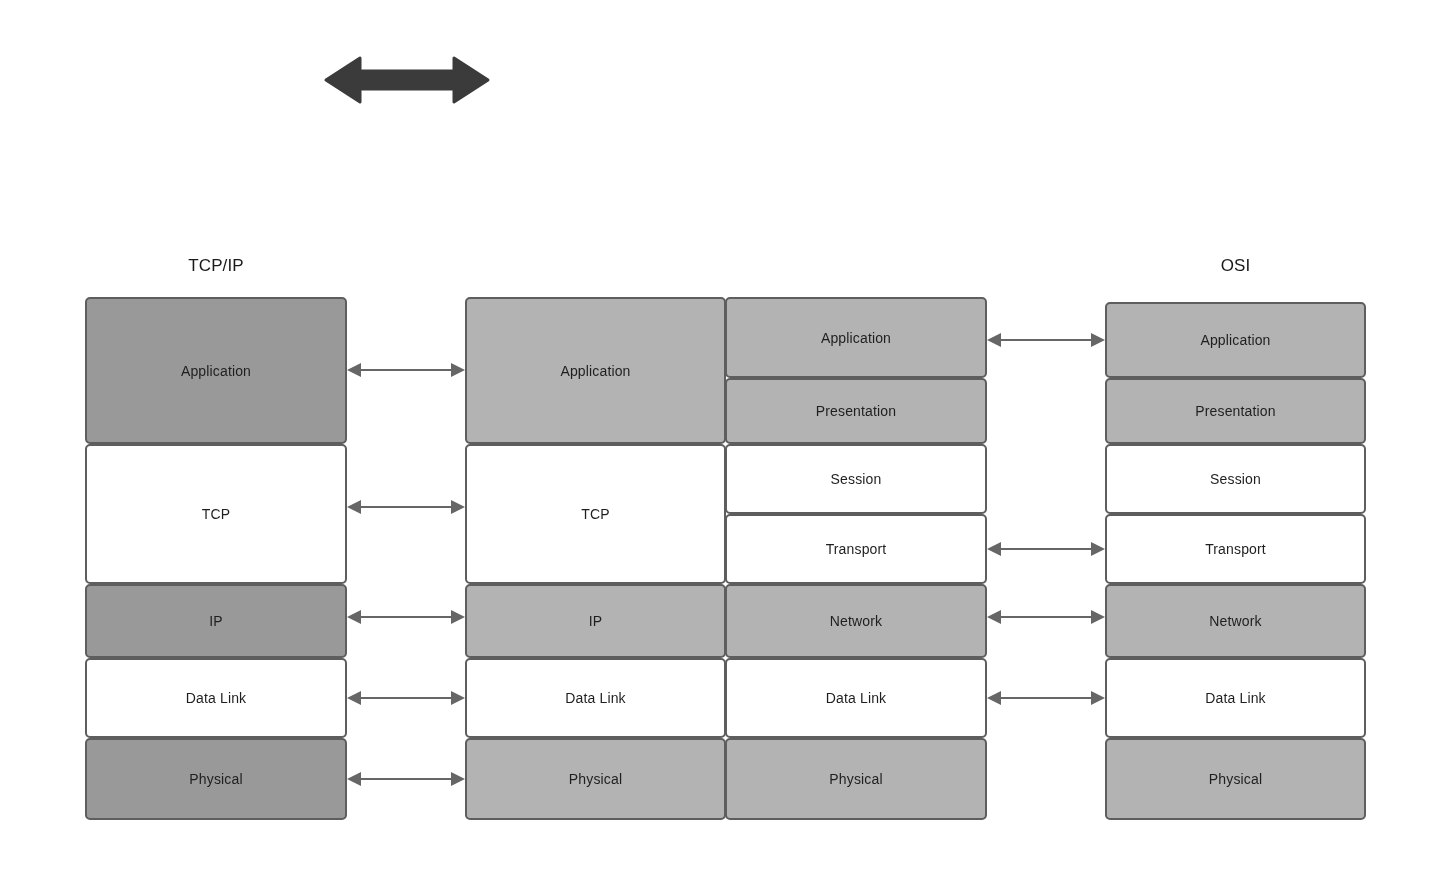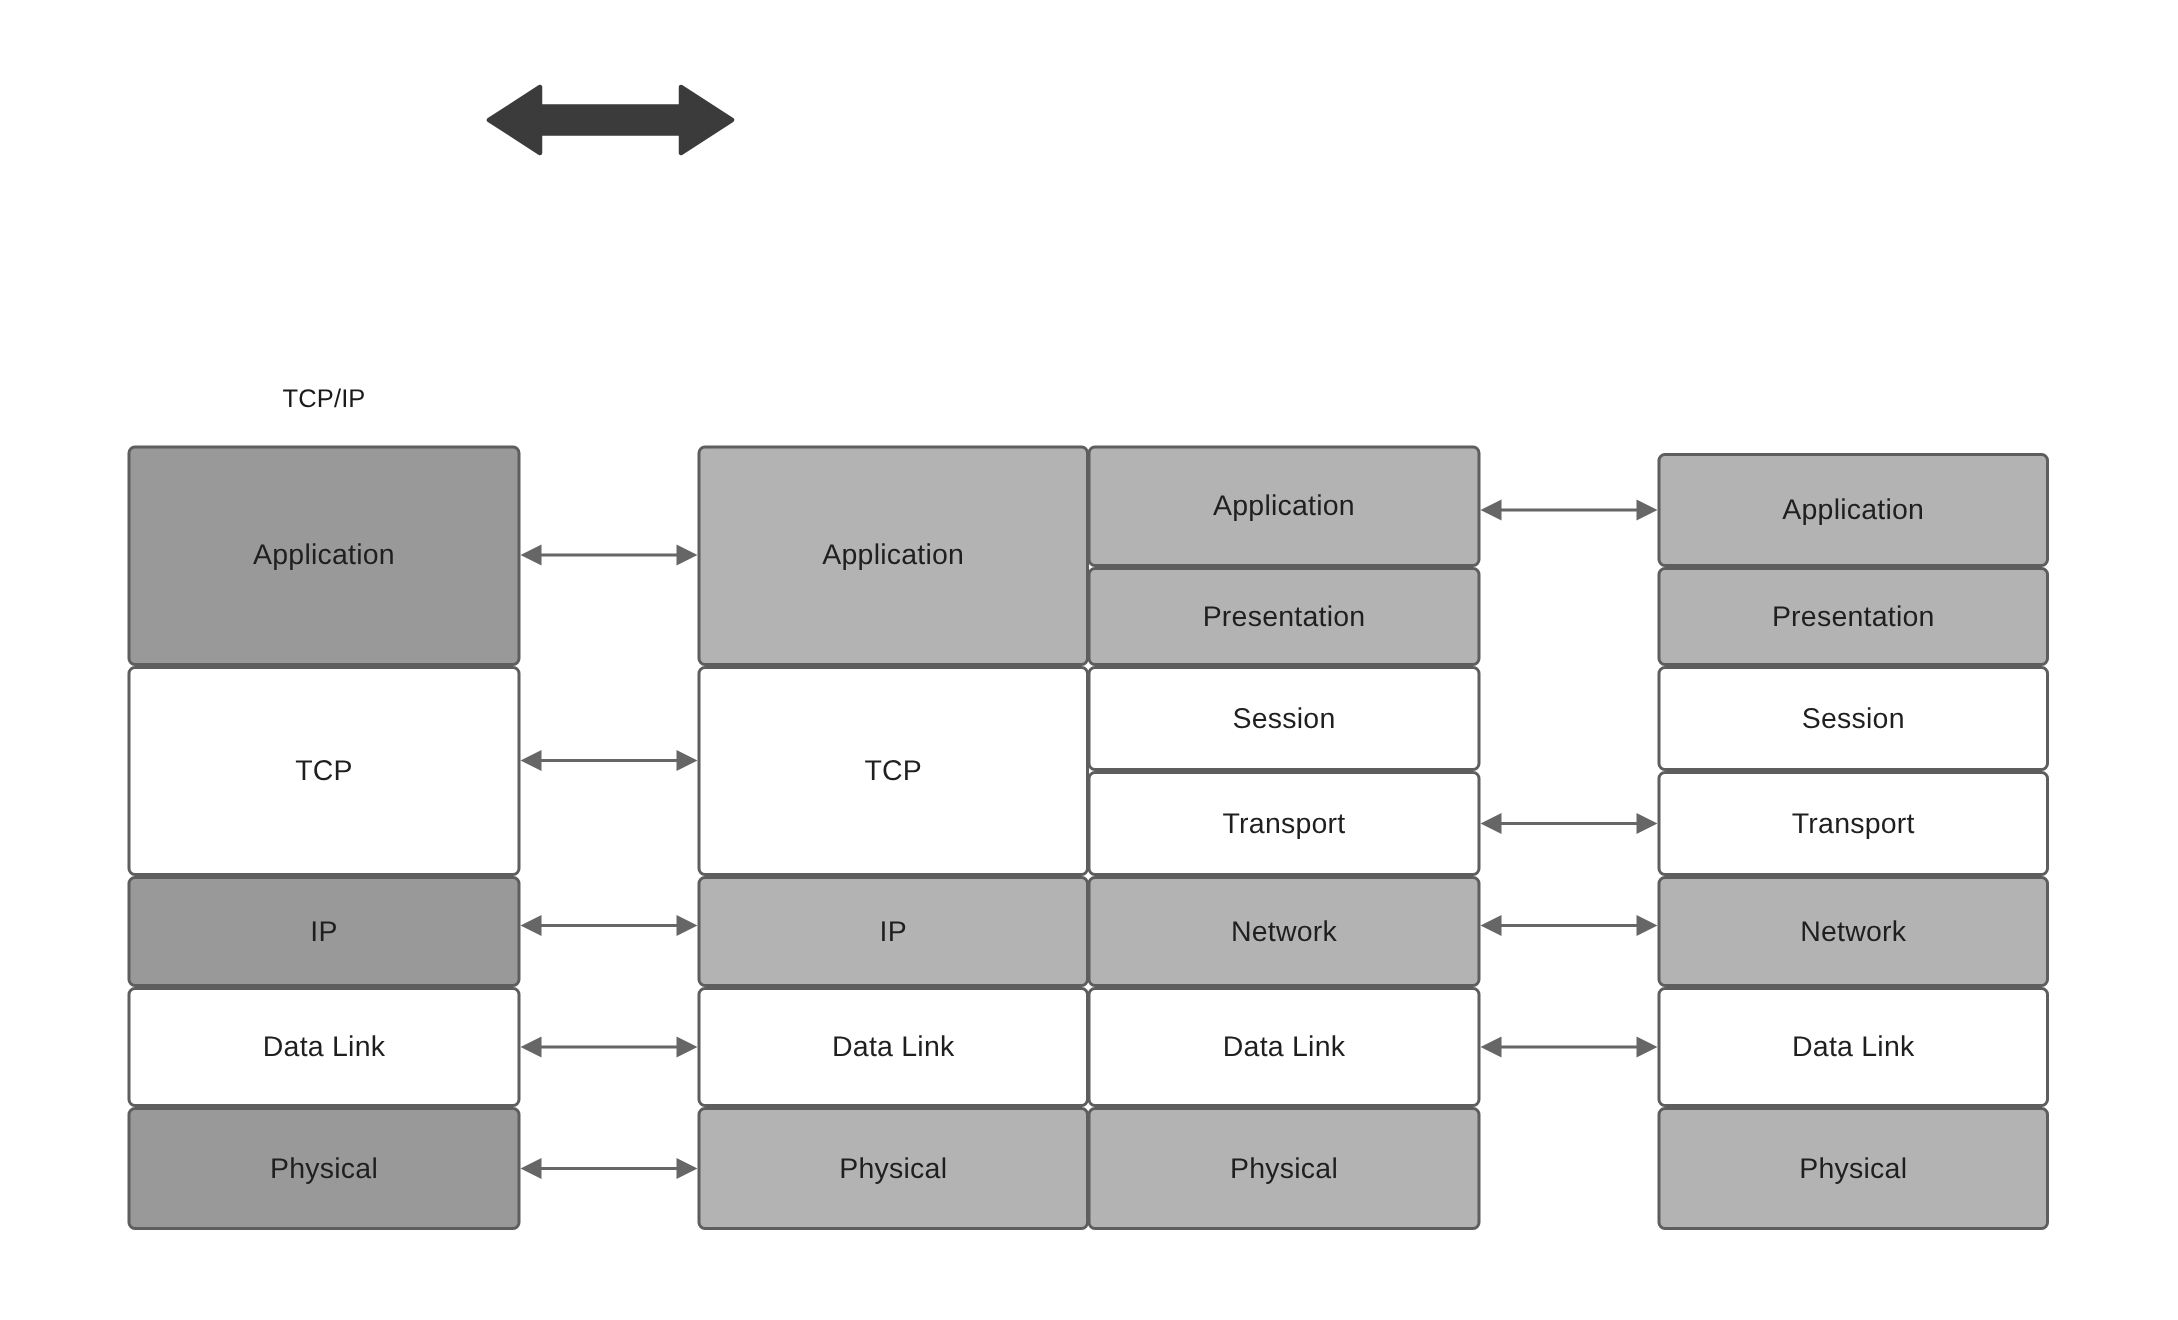--- a/index.html
+++ b/index.html
@@ -33,21 +33,21 @@
   }
 
   .layer-box {
     position: absolute;
     box-sizing: border-box;
     border: 2px solid #5e5e5e;
     border-radius: 5px;
     display: flex;
     align-items: center;
     justify-content: center;
-    font-size: 19px;
+    font-size: 14px;
     color: #1f1f1f;
     font-family: "Liberation Sans", sans-serif;
     letter-spacing: 0.15px;
   }
 
   .layer-label {
     pointer-events: none;
     line-height: 1;
   }
 
@@ -91,20 +91,21 @@
 
 <div id="stage">
 
   <svg id="big-arrow" x="0" y="0" style="left:318px; top:50px;" width="178" height="60" viewBox="0 0 178 60">
     <polygon points="8,30 42,8 42,21 136,21 136,8 170,30 136,52 136,39 42,39 42,52" fill="#3b3b3b" stroke="#3b3b3b" stroke-width="3" stroke-linejoin="round"></polygon>
   </svg>
 
   <div class="col-title" style="left:85px; top:256px; width:262px;">TCP/IP</div>
 
 
+  <div class="col-title" style="left:1105px; top:256px; width:261px;">OSI</div>
 
   <div class="layer-box" style="left:85px; top:297px; width:262px; height:147px; background:#999999;">
     <span class="layer-label">Application</span>
   </div>
   <div class="layer-box" style="left:85px; top:444px; width:262px; height:140px; background:#ffffff;">
     <span class="layer-label">TCP</span>
   </div>
   <div class="layer-box" style="left:85px; top:584px; width:262px; height:74px; background:#999999;">
     <span class="layer-label">IP</span>
   </div>

